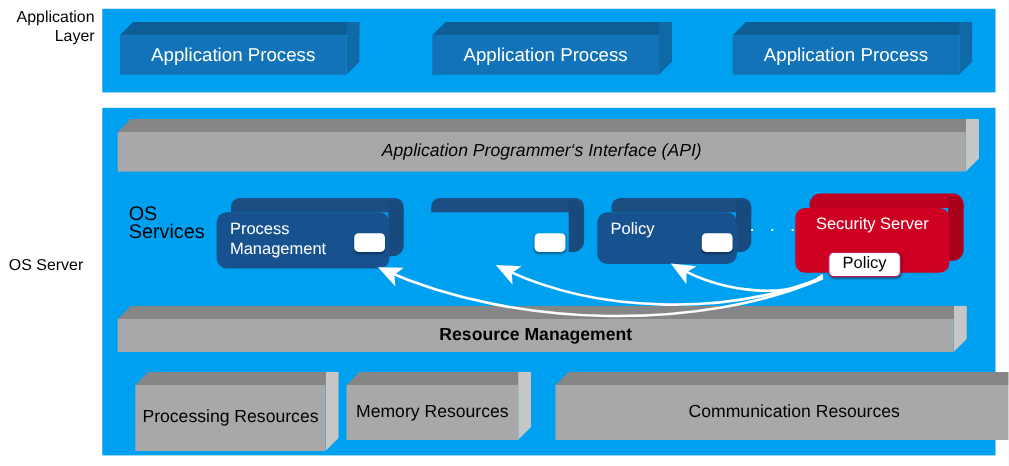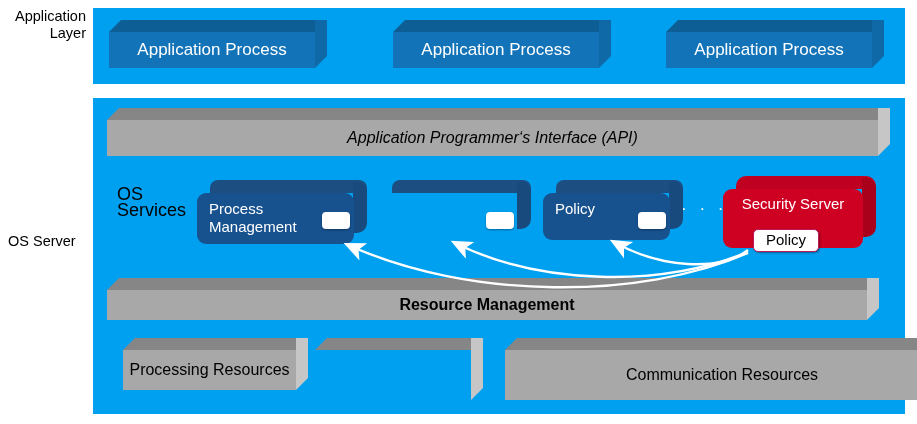--- a/index.html
+++ b/index.html
@@ -206,30 +206,32 @@
       </div>
       <div class="policy" style="left:30px; top:53px;">Policy</div>
     </div>
 
     <div class="box3d greybox" style="left:14px; top:180px; width:772px; height:42px;font-weight:bold;">
       <div class="top"></div>
       <div class="side"></div>
       <div class="face">Resource Management</div>
     </div>
 
-    <div class="box3d greybox" style="left:30px; top:240px; width:185px; height:52px;">
+    <div class="box3d greybox" style="left:30px; top:240px; width:185px; height:72px;">
       <div class="top"></div>
       <div class="side"></div>
       <div class="face">Processing
 Resources</div>
     </div>
 
     <div class="box3d greybox" style="left:222px; top:240px; width:168px; height:62px;">
       <div class="top"></div>
       <div class="side"></div>
+      <div class="face">Memory
+Resources</div>
     </div>
 
     <div class="box3d greybox" style="left:412px; top:240px; width:446px; height:62px;">
       <div class="top"></div>
       <div class="side"></div>
       <div class="face">Communication
 Resources</div>
     </div>
   </div>
 

